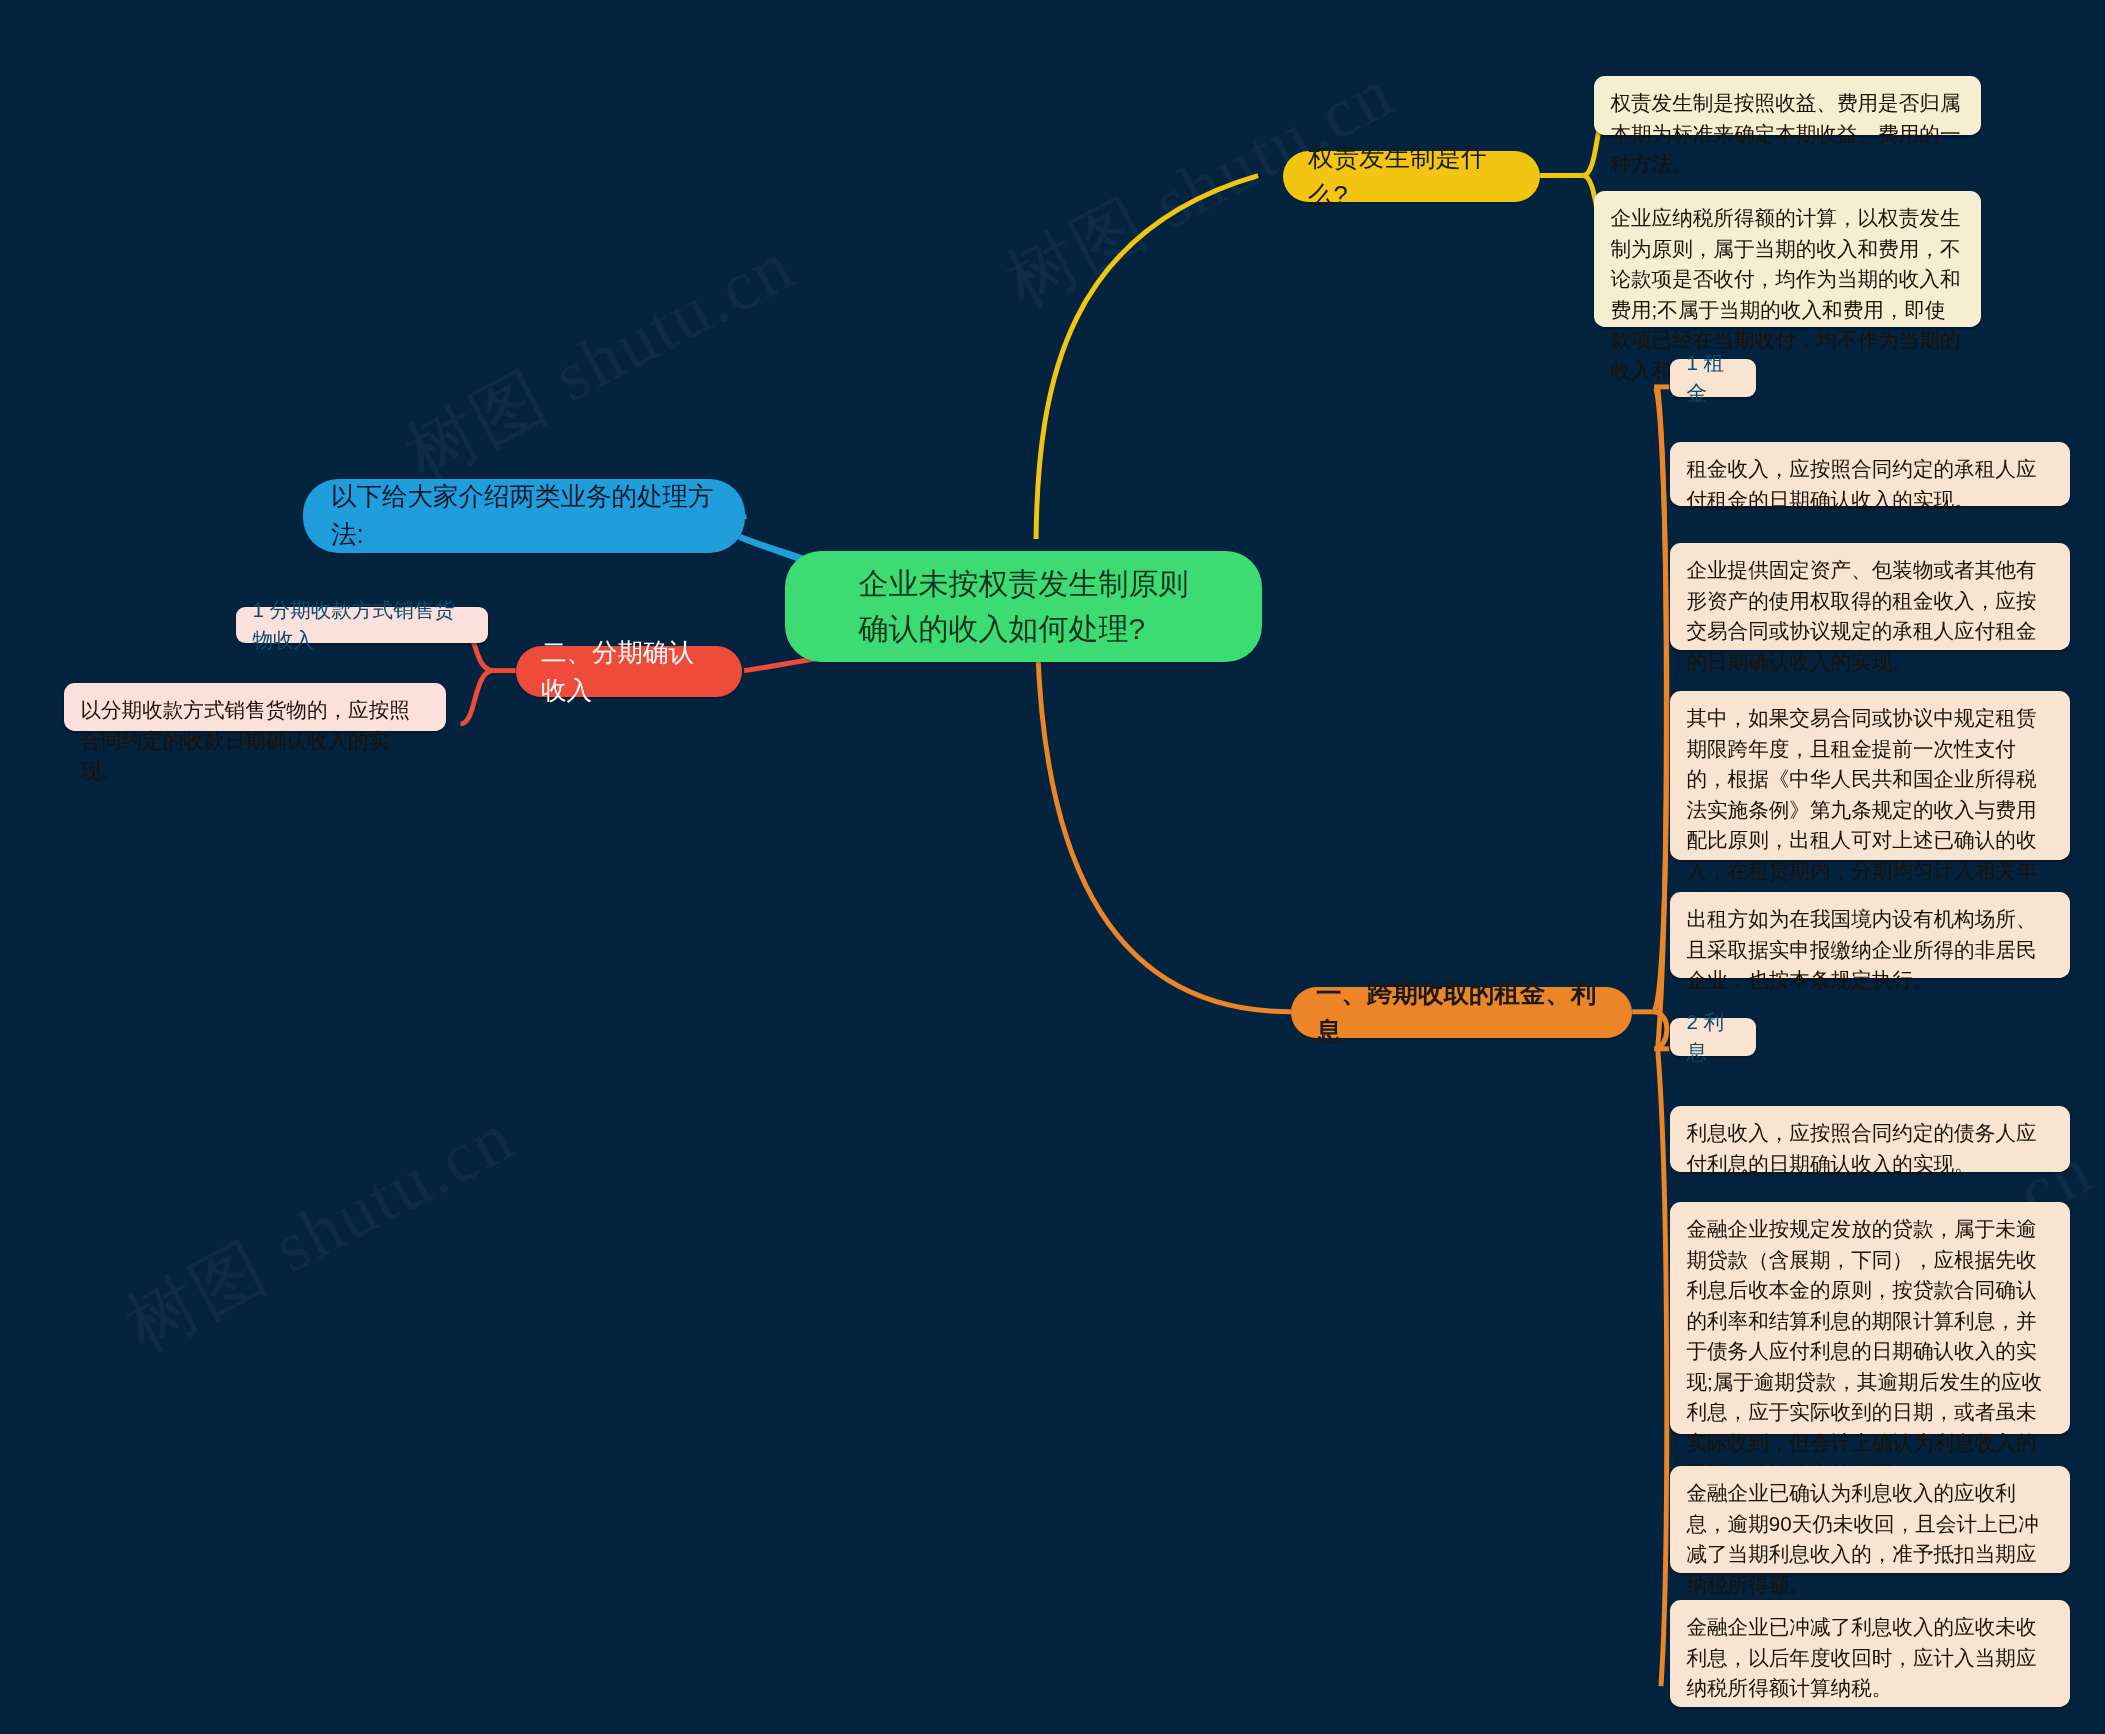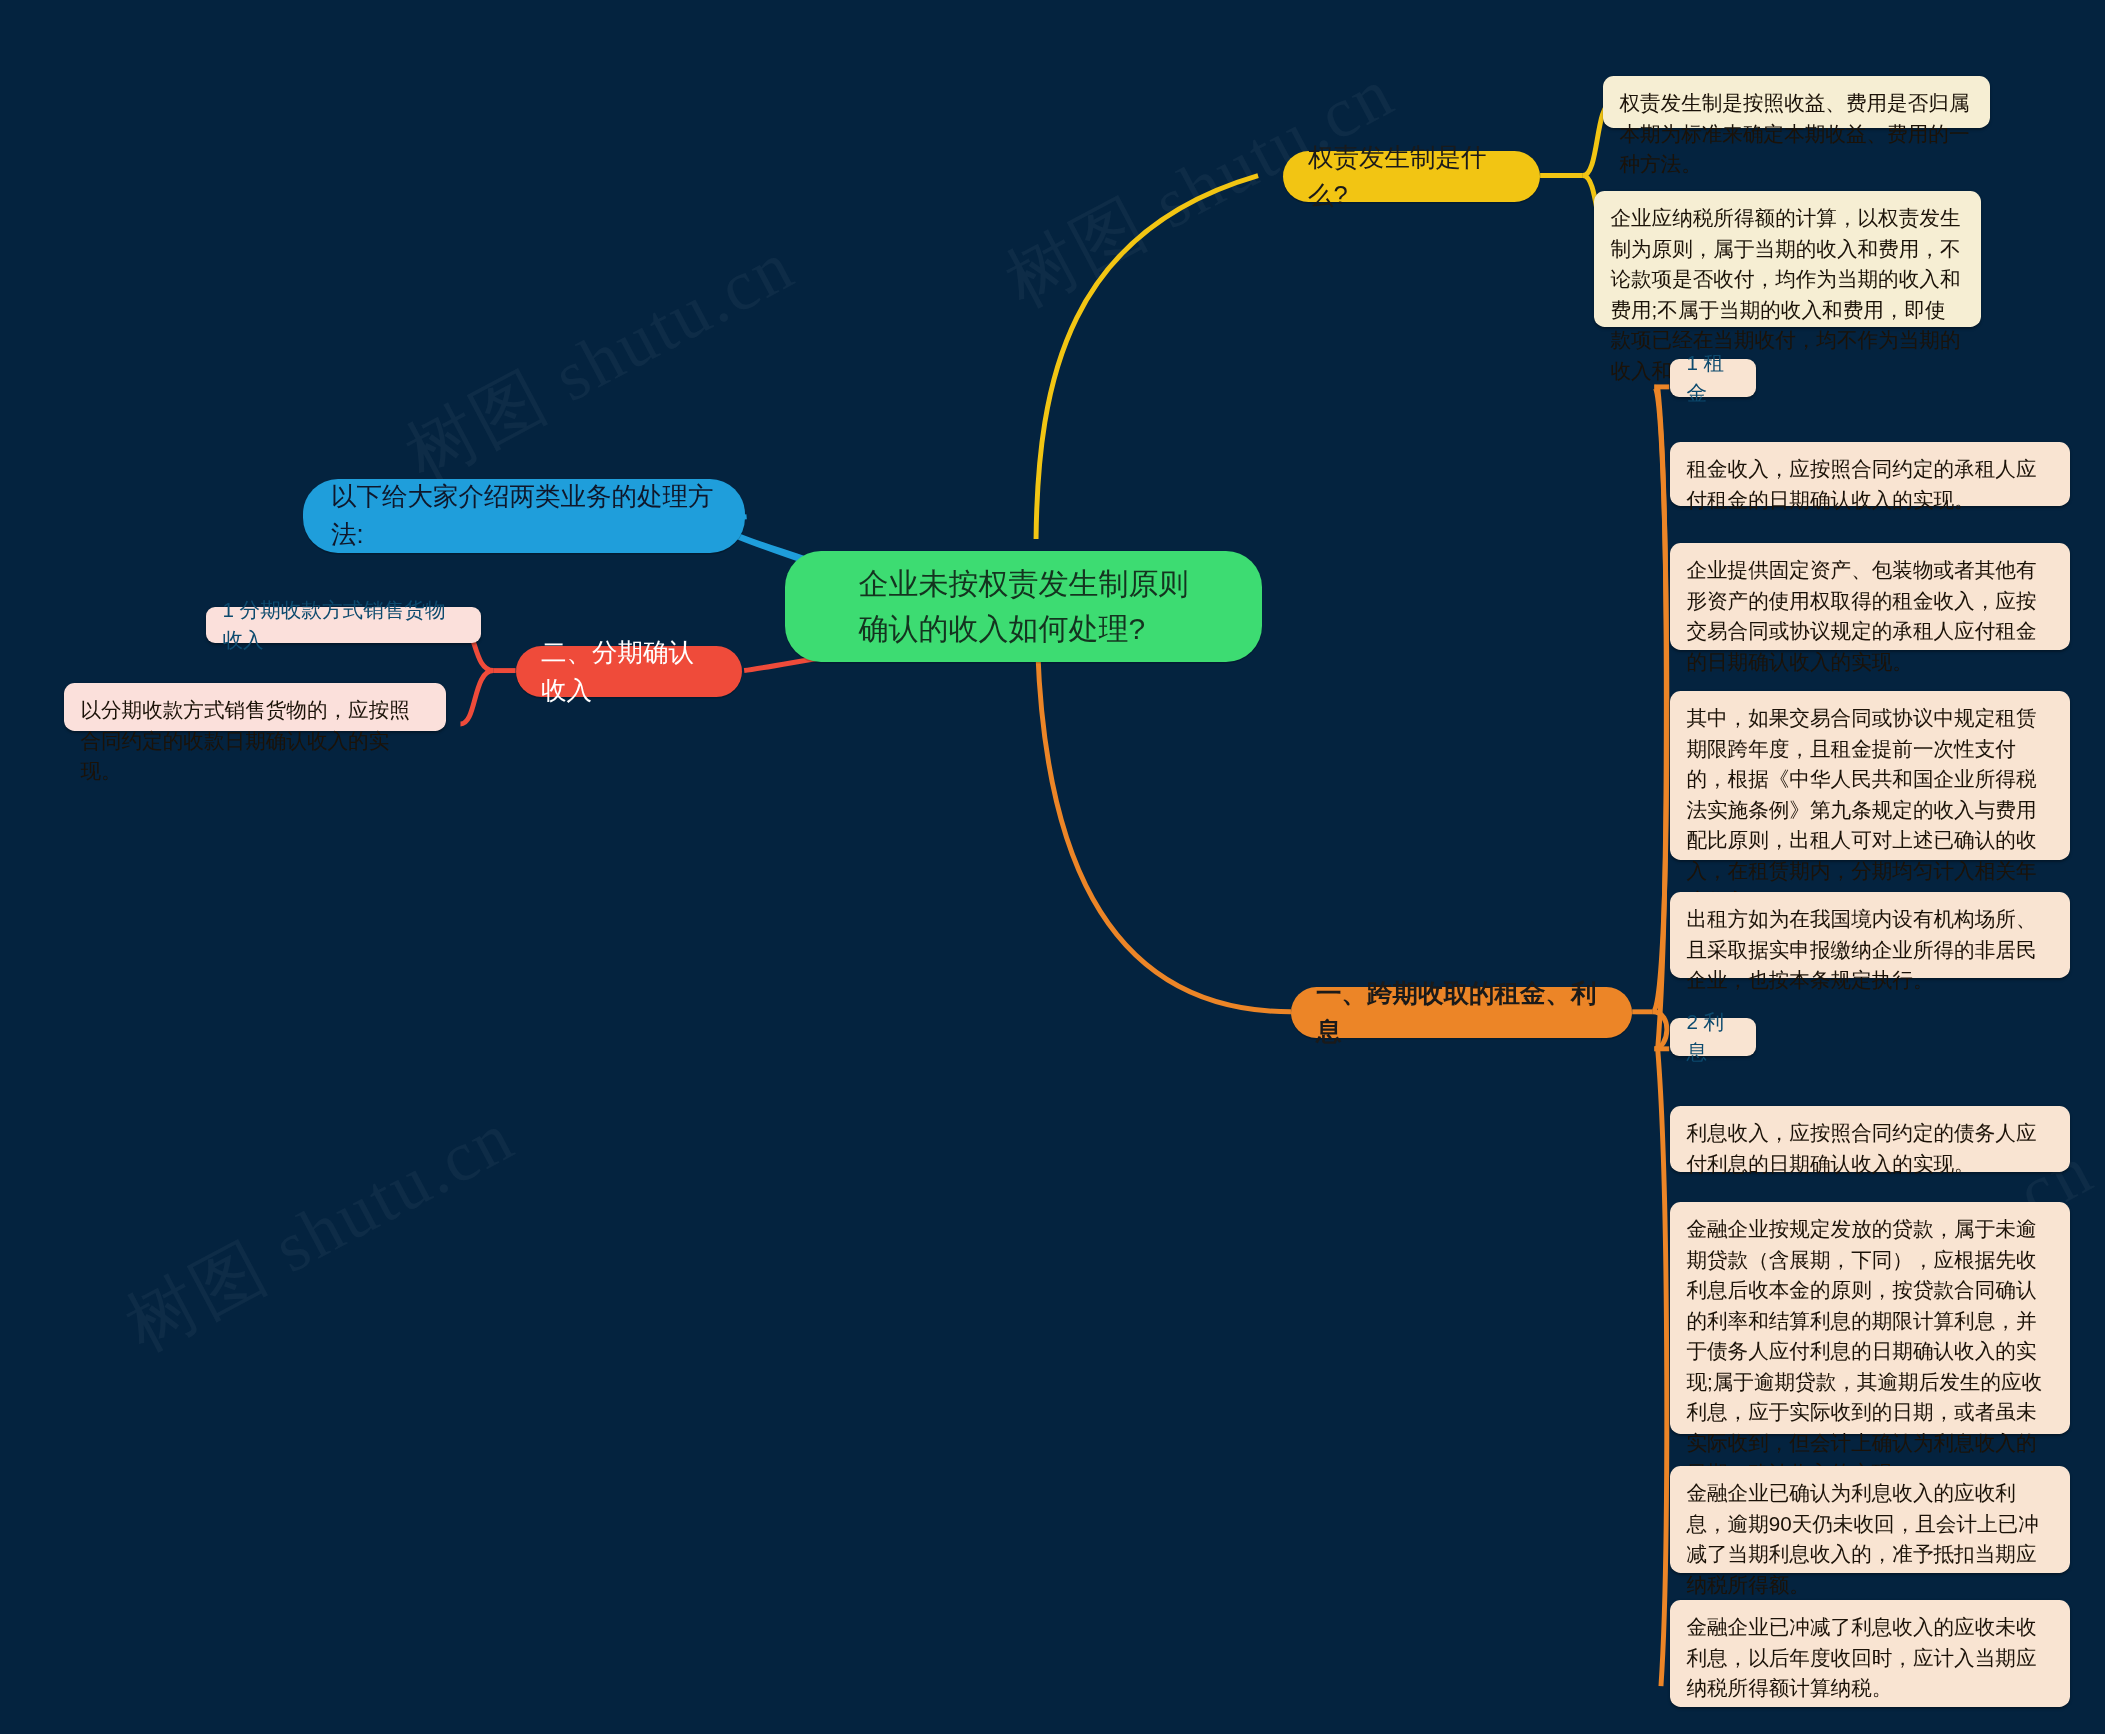--- a/index.html
+++ b/index.html
@@ -119,35 +119,35 @@
   </svg>
 
   <div class="node n-center" style="left:785px;top:539px;width:477px;height:111px;">
     <span>企业未按权责发生制原则
 确认的收入如何处理?</span>
   </div>
 
   <div class="node pill pill-yellow" style="left:1283px;top:151px;width:257px;height:51px;">
     <span>权责发生制是什么?</span>
   </div>
-  <div class="node card card-cream" style="left:1594px;top:76px;width:387px;height:52px;margin-left:9px;">
+  <div class="node card card-cream" style="left:1594px;top:76px;width:387px;height:59px;">
     <span>权责发生制是按照收益、费用是否归属本期为标准来确定本期收益、费用的一种方法。</span>
   </div>
   <div class="node card card-cream" style="left:1594px;top:191px;width:387px;height:136px;">
     <span>企业应纳税所得额的计算，以权责发生制为原则，属于当期的收入和费用，不论款项是否收付，均作为当期的收入和费用;不属于当期的收入和费用，即使款项已经在当期收付，均不作为当期的收入和费用。</span>
   </div>
 
   <div class="node pill pill-blue" style="left:303px;top:479px;width:442px;height:74px;padding:11.5px 28px;">
     <span>以下给大家介绍两类业务的处理方法:</span>
   </div>
 
   <div class="node pill pill-red" style="left:516px;top:646px;width:226px;height:51px;">
     <span>二、分期确认收入</span>
   </div>
-  <div class="node tag card-pink" style="left:206px;top:607px;width:275px;height:36px;display:flex;align-items:center;">
+  <div class="node tag card-pink" style="left:236px;top:607px;width:252px;height:36px;display:flex;align-items:center;">
     <span>1 分期收款方式销售货物收入</span>
   </div>
   <div class="node card card-pink" style="left:64px;top:683px;width:382px;height:48px;">
     <span>以分期收款方式销售货物的，应按照合同约定的收款日期确认收入的实现。</span>
   </div>
 
   <div class="node pill pill-orange" style="left:1291px;top:987px;width:341px;height:51px;font-weight:bold;">
     <span>一、跨期收取的租金、利息</span>
   </div>
 

